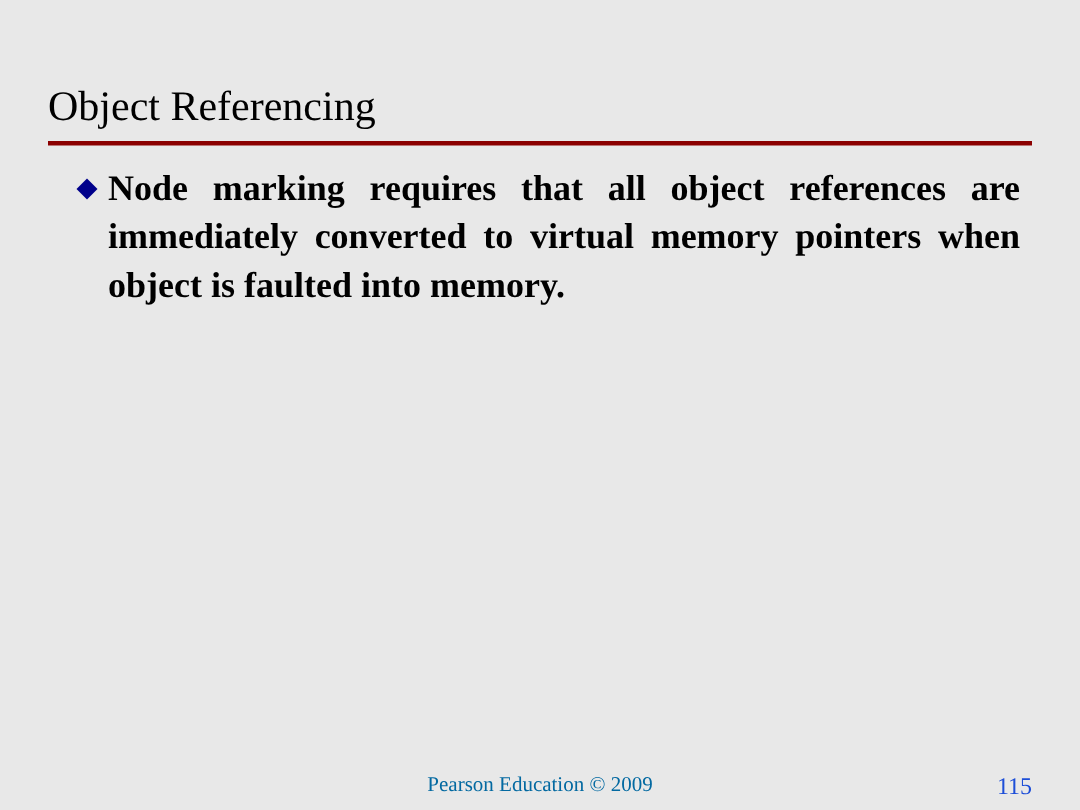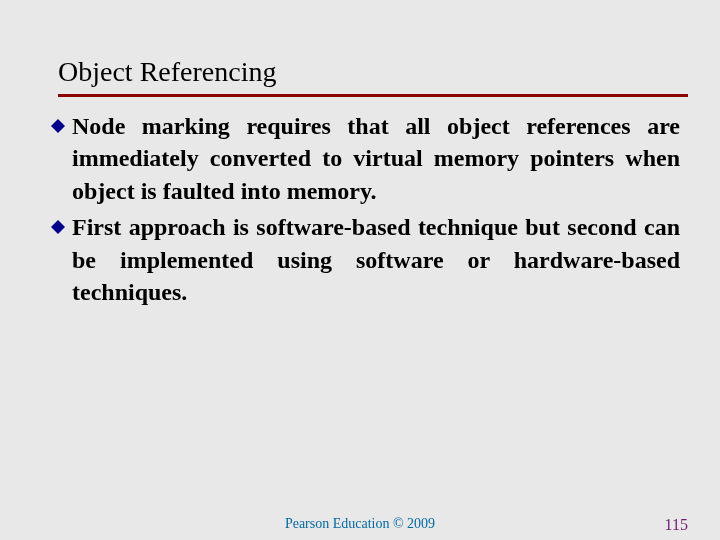--- a/index.html
+++ b/index.html
@@ -18,21 +18,20 @@
   .title {
     position: absolute;
     top: 56px;
     left: 32px;
     right: 32px;
     font-size: 28px;
     color: #000;
     font-weight: normal;
     padding-bottom: 6px;
     border-bottom: 3px solid #8b0000;
-    margin-left: 26px;
   }
   .body {
     position: absolute;
     top: 110px;
     left: 50px;
     right: 40px;
   }
   .bullet-item {
     display: flex;
     align-items: flex-start;
@@ -65,49 +64,41 @@
     position: absolute;
     left: 50%;
     transform: translateX(-50%);
     font-size: 14px;
     color: #0369a1;
   }
   .footer-right {
     position: absolute;
     right: 32px;
     font-size: 16px;
-    color: #701a75;
+    color: #1d4ed8;
   }
 </style>
 </head>
 <body>
 
 <div class="slide">
 
   <h1 class="title">Object Referencing</h1>
 
   <div class="body">
 
     <div class="bullet-item">
       <span class="bullet-icon">
         <svg width="16" height="16" viewBox="0 0 16 16">
             <polygon points="8,1 15,8 8,15 1,8" fill="#00008b"></polygon>
           </svg>
       </span>
       <span class="bullet-text">Node marking requires that all object references are immediately converted to virtual memory pointers when object is faulted into memory.</span>
     </div>
 
-    <div class="bullet-item">
-      <span class="bullet-icon">
-        <svg width="16" height="16" viewBox="0 0 16 16">
-            <polygon points="8,1 15,8 8,15 1,8" fill="#00008b"></polygon>
-          </svg>
-      </span>
-      <span class="bullet-text">First approach is software-based technique but second can be implemented using software or hardware-based techniques.</span>
-    </div>
 
   </div>
 
   <div class="footer">
     <span class="footer-center">Pearson Education © 2009</span>
     <span class="footer-right">115</span>
   </div>
 
 </div>
 

